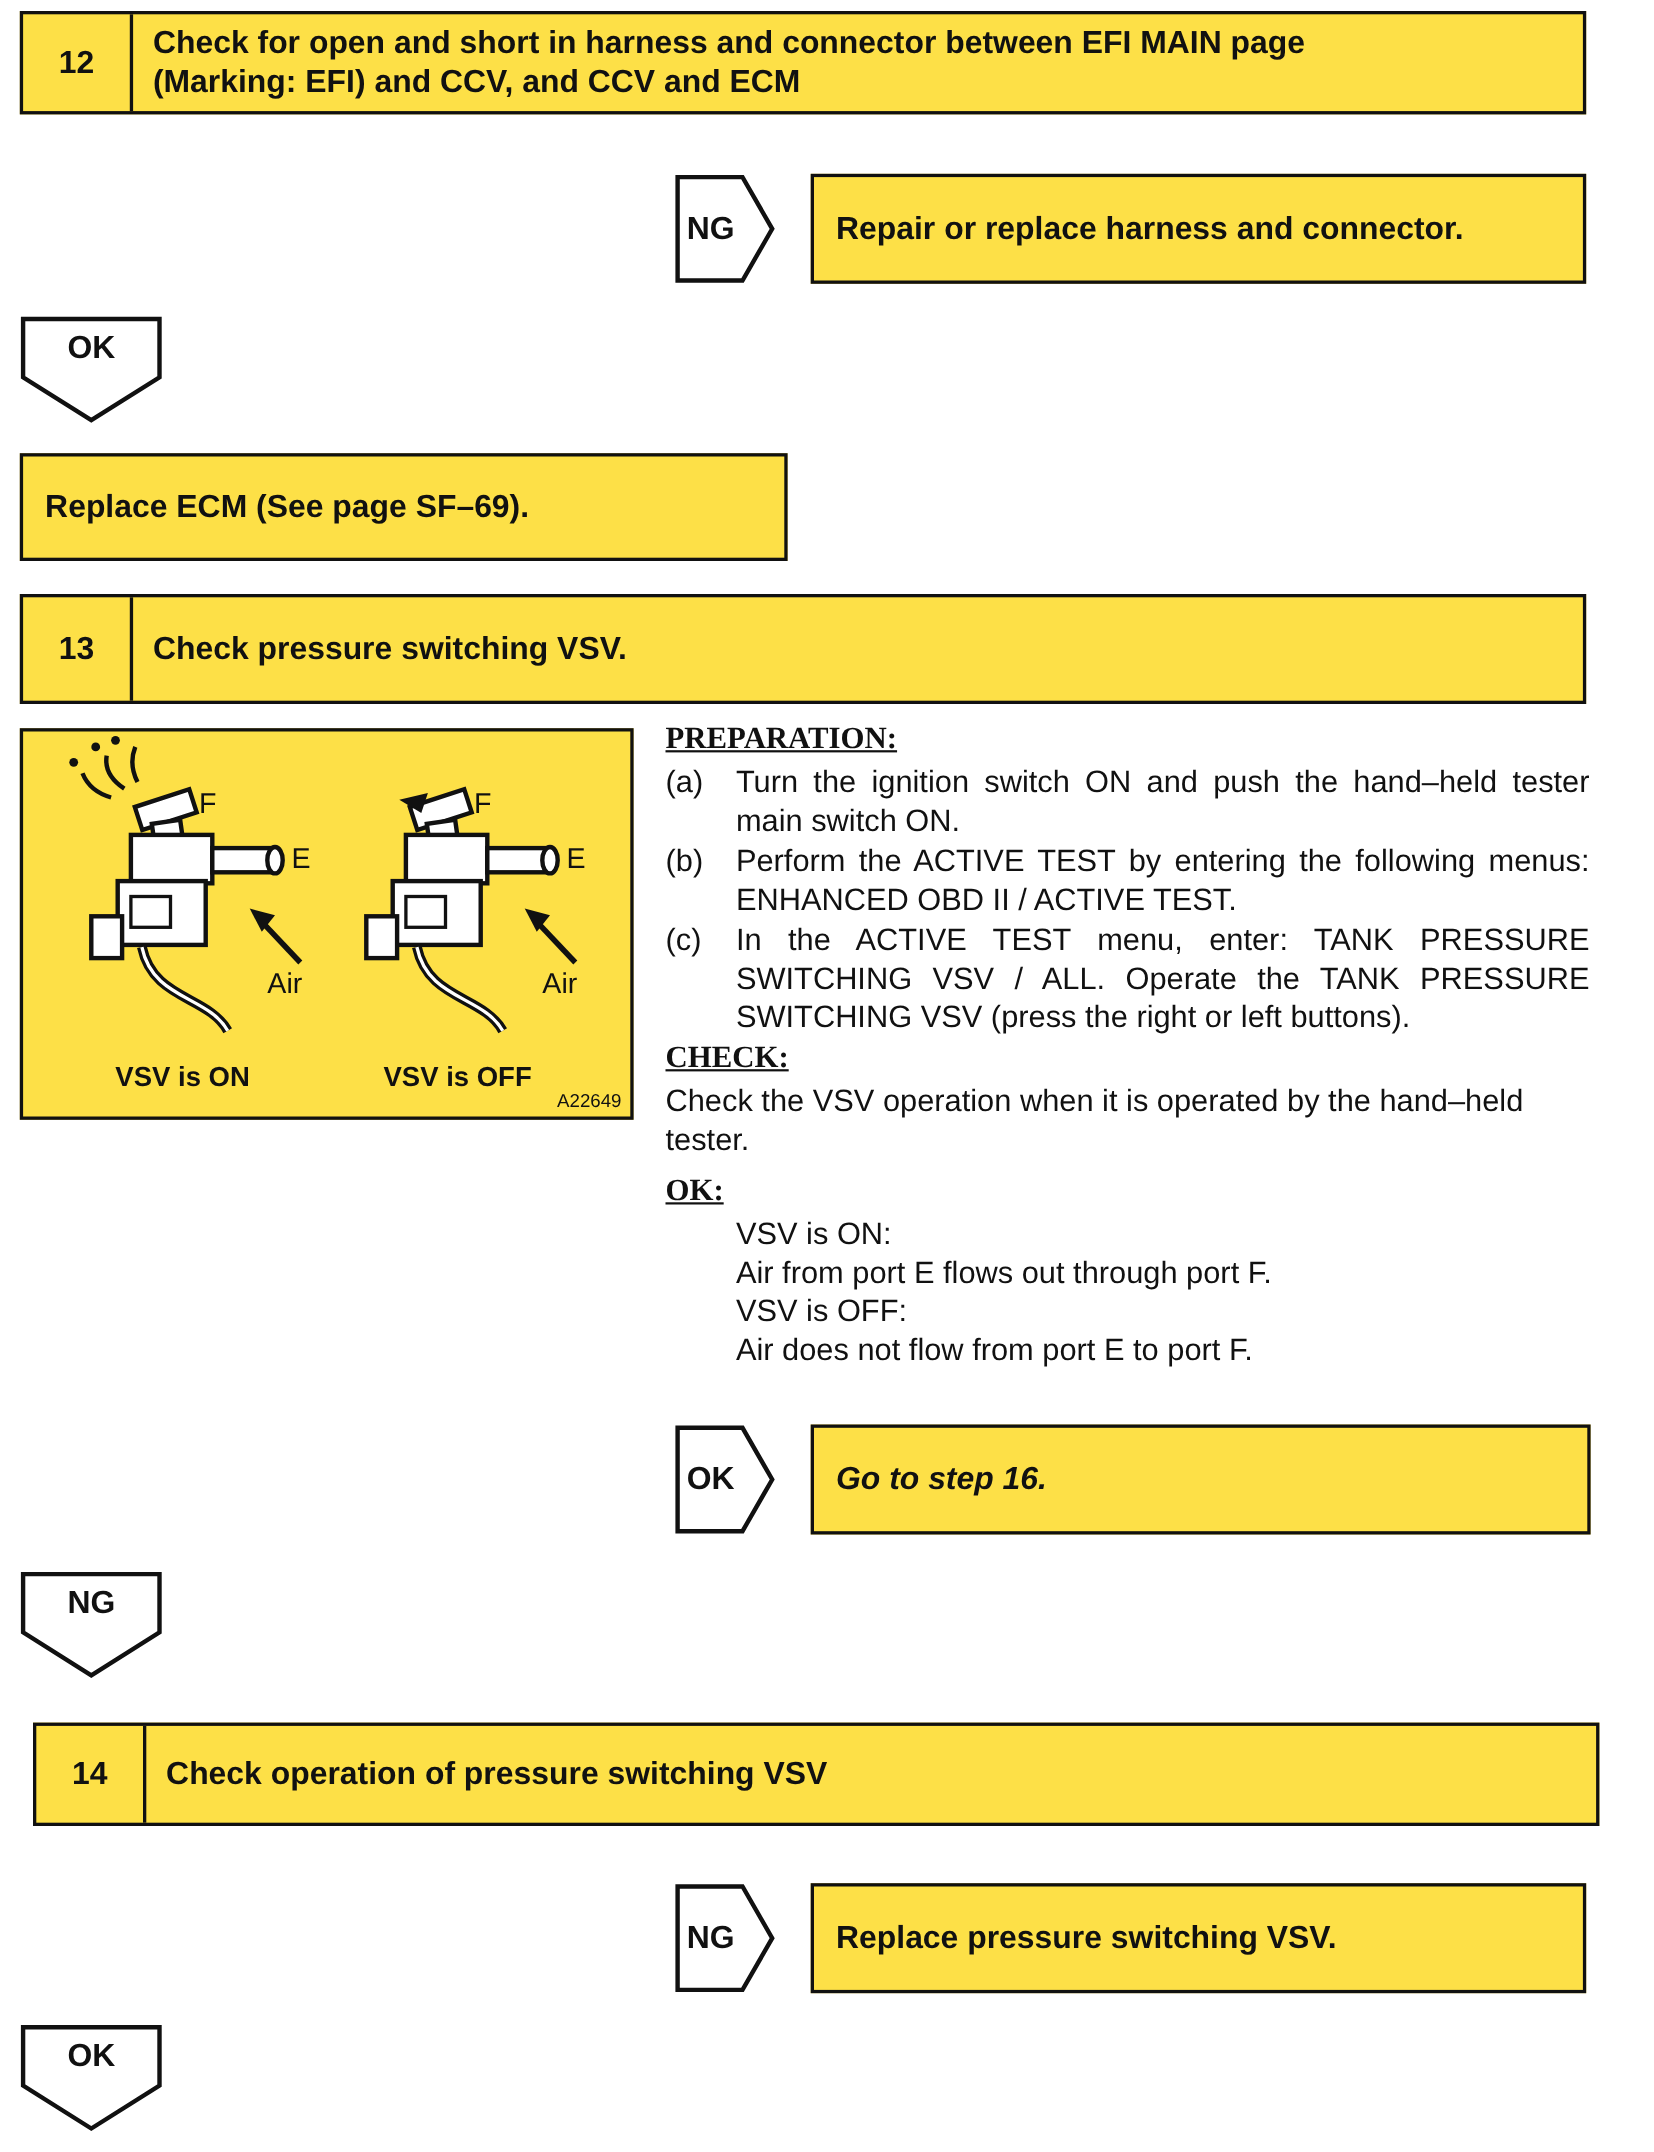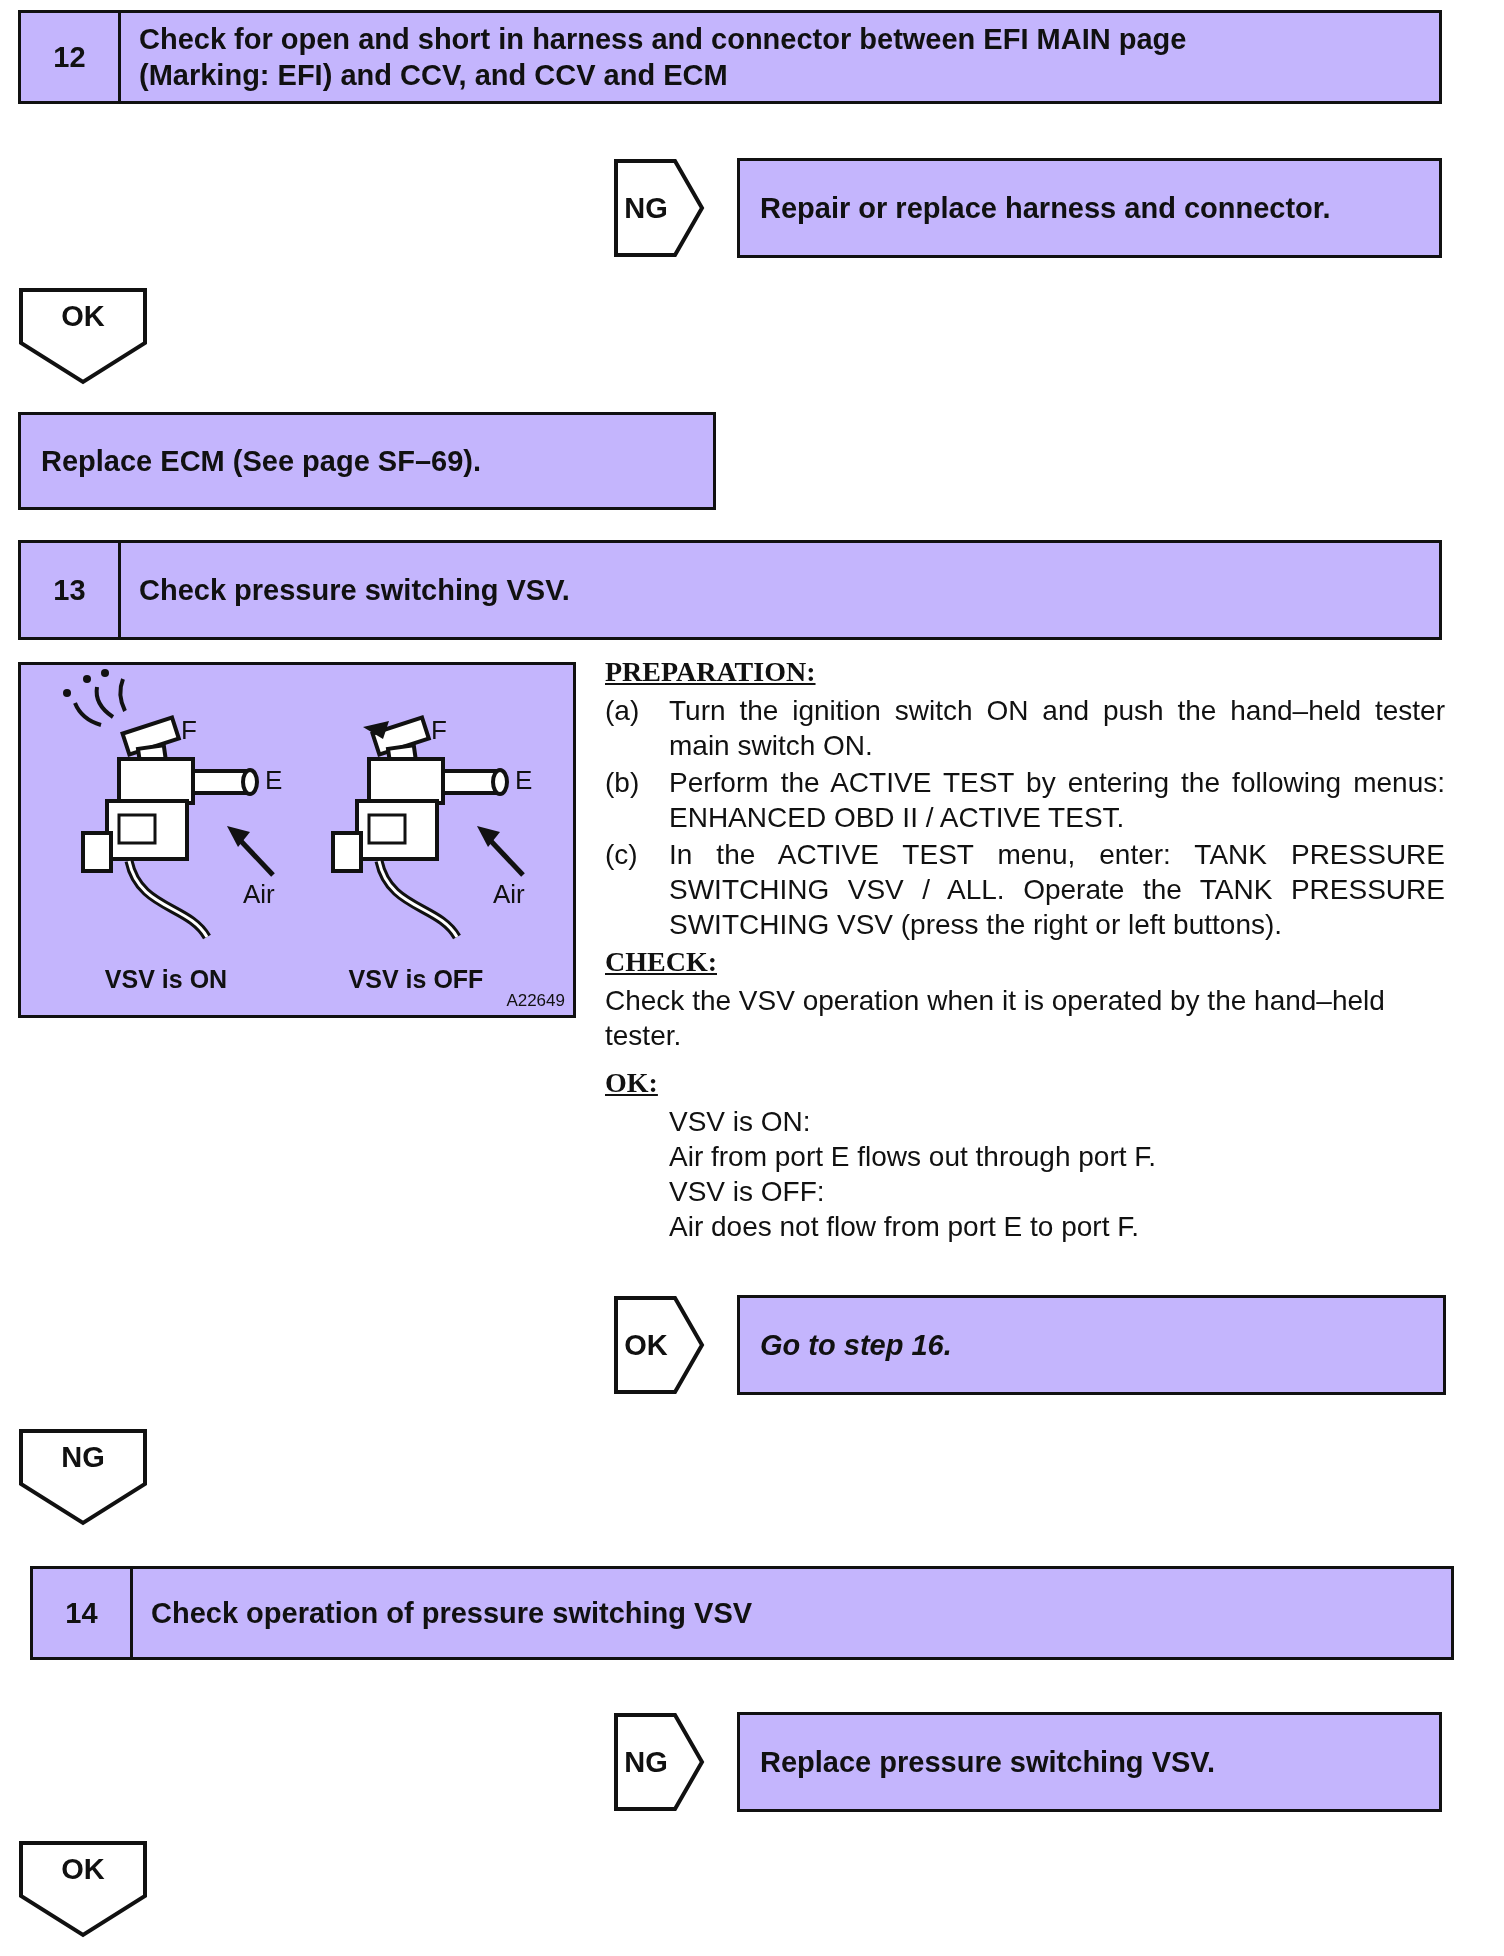--- a/index.html
+++ b/index.html
@@ -1,20 +1,20 @@
 <!DOCTYPE html>
 <html><head>
 <meta charset="utf-8">
 <style>
   * { box-sizing: border-box; margin: 0; padding: 0; }
   html, body { background: #ffffff; }
   body { font-family: "Liberation Sans", sans-serif; color: #111; }
   .page { position: relative; width: 1504px; height: 1956px; background: #fff; overflow: hidden; }
   .abs { position: absolute; }
-  .box { border: 3px solid #111; background: #c4b5fd; }
+  .box { border: 3px solid #111; background: #fde047; }
 
   
   .step-header { display: flex; align-items: stretch; }
   .step-num { width: 100px; flex: none; border-right: 3px solid #111; display: flex;
               align-items: center; justify-content: center; font-weight: bold; font-size: 29px; }
   .step-title { flex: 1; display: flex; align-items: center; padding: 8px 18px;
                 font-weight: bold; font-size: 29px; line-height: 1.25; }
   .step-title span { display: block; max-width: 1150px; }
 
   

